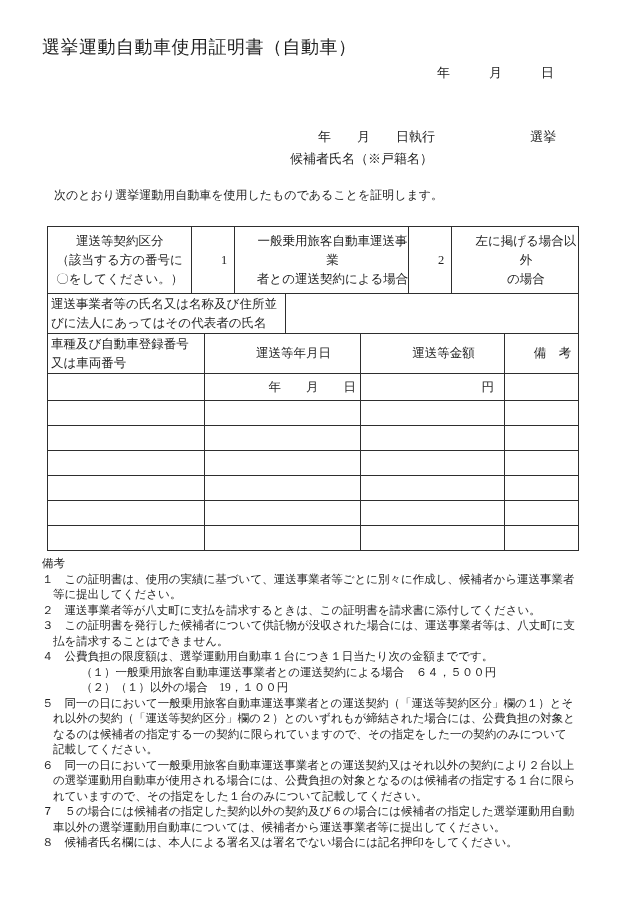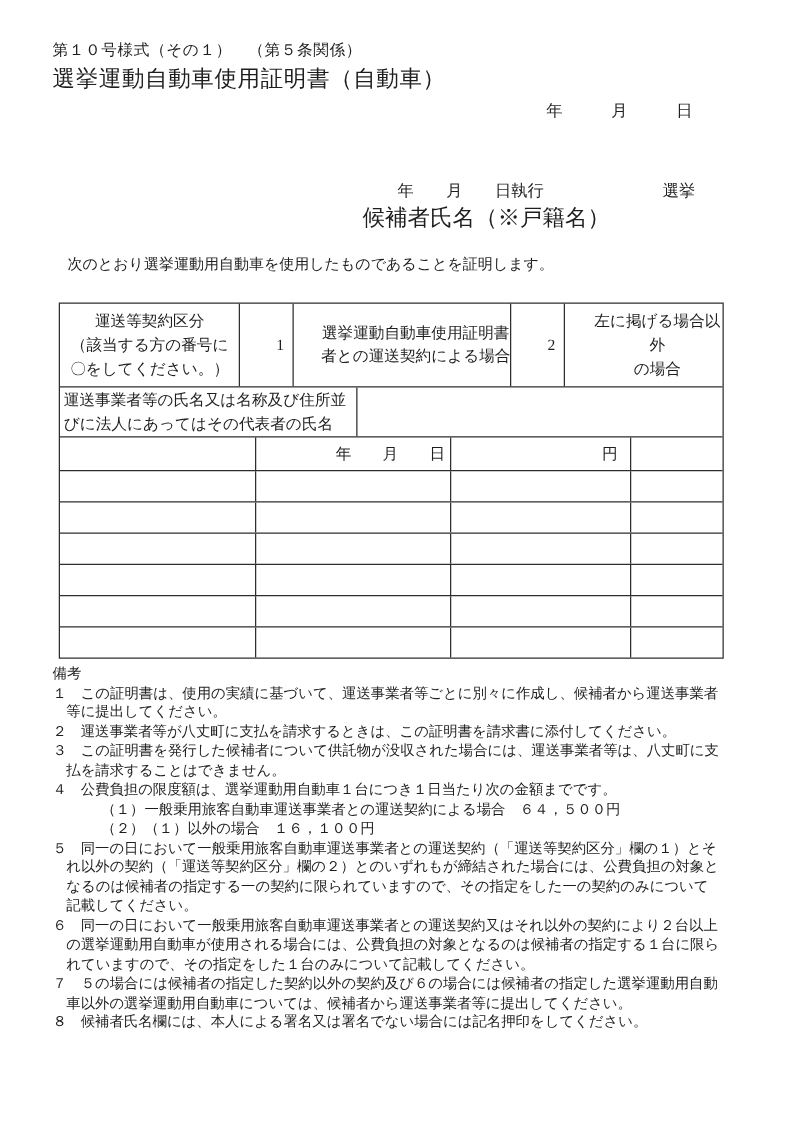--- a/index.html
+++ b/index.html
@@ -11,21 +11,21 @@
     color:#1e1e1e;
     font-family:"Liberation Serif","DejaVu Serif",serif;
     padding:32px 40px 0 42px;
     overflow:hidden;
   }
   .form-no { font-size:12.5px; line-height:16px; letter-spacing:0.5px; }
   .doc-title { text-align:left; font-size:18px; line-height:17px; margin-top:7px; letter-spacing:0.5px; }
   .date-top { text-align:right; padding-right:36px; font-size:13px; line-height:17px; margin-top:8px; }
   .exec-line { margin-left:276px; margin-top:47px; font-size:13px; line-height:17px; white-space:nowrap; }
   .exec-line .election { margin-left:92px; }
-  .cand-line { margin-left:248px; margin-top:5px; font-size:18px; line-height:17px; }
+  .cand-line { margin-left:248px; margin-top:5px; font-size:13px; line-height:17px; }
   .intro { margin-top:20px; font-size:12px; line-height:17px; }
 
   
   .xtable { margin-top:22px; margin-left:5px; width:530px; border:1px solid #2e2e2e; font-size:12.5px; }
   .trow { display:flex; border-bottom:1px solid #2e2e2e;gap:22px; }
   .trow:last-child { border-bottom:none; }
   .cell { border-right:1px solid #2e2e2e; box-sizing:border-box; display:flex; align-items:center; overflow:hidden; }
   .cell.last { border-right:none; flex:1 1 auto; }
   .pre { white-space:pre-line; }
   .ctr { justify-content:center; text-align:center; }
@@ -51,52 +51,58 @@
   .note { margin-left:11px; text-indent:-11px; }
   .note .nnum { margin-right:11px; }
   .note.sub { text-indent:0;margin-left:39px; }
   .note.sub .nnum { margin-right:0; }
 </style>
 </head>
 <body>
 
 <div class="page">
 
-  <div class="form-no">第１０号様式（その１）　（第５条関係）</div>
   <div class="doc-title">選挙運動自動車使用証明書（自動車）</div>
   <div class="date-top">年　　　月　　　日</div>
 
   <div class="exec-line">
     <span>年　　月　　日執行</span>
     <span class="election">選挙</span>
   </div>
   <div class="cand-line">候補者氏名（※戸籍名）</div>
 
   <div class="intro">　次のとおり選挙運動用自動車を使用したものであることを証明します。</div>
 
   <div class="xtable">
 
     <div class="trow r-contract">
       <div class="cell w-label ctr pre">運送等契約区分
 （該当する方の番号に
 〇をしてください。）</div>
       <div class="cell w-num ctr">1</div>
-      <div class="cell w-opt1 ctr pre">選挙運動自動車使用証明書
+      <div class="cell w-opt1 ctr pre">一般乗用旅客自動車運送事業
 者との運送契約による場合</div>
       <div class="cell w-num ctr">2</div>
       <div class="cell last ctr pre">左に掲げる場合以外
 の場合</div>
     </div>
 
     <div class="trow r-operator">
       <div class="cell w-oplabel pre">運送事業者等の氏名又は名称及び住所並
 びに法人にあってはその代表者の氏名</div>
       <div class="cell last"></div>
     </div>
 
+    <div class="trow r-head">
+      <div class="cell col1 padded pre">車種及び自動車登録番号
+又は車両番号</div>
+      <div class="cell col2 ctr">運送等年月日</div>
+      <div class="cell col3 ctr">運送等金額</div>
+      <div class="cell last ctr">備　考</div>
+    </div>
 
     <div class="trow r-unit">
       <div class="cell col1"></div>
       <div class="cell col2 unit-date">年　　月　　日</div>
       <div class="cell col3 unit-amt">円</div>
       <div class="cell last"></div>
     </div>
 
     <div class="trow r-empty">
       <div class="cell col1"></div>
@@ -138,20 +144,20 @@
   </div>
 
   <div class="notes">
     <div class="notes-head">備考</div>
 
     <div class="note"><span class="nnum">１</span><span>この証明書は、使用の実績に基づいて、運送事業者等ごとに別々に作成し、候補者から運送事業者等に提出してください。</span></div>
     <div class="note"><span class="nnum">２</span><span>運送事業者等が八丈町に支払を請求するときは、この証明書を請求書に添付してください。</span></div>
     <div class="note"><span class="nnum">３</span><span>この証明書を発行した候補者について供託物が没収された場合には、運送事業者等は、八丈町に支払を請求することはできません。</span></div>
     <div class="note"><span class="nnum">４</span><span>公費負担の限度額は、選挙運動用自動車１台につき１日当たり次の金額までです。</span></div>
     <div class="note sub"><span class="nnum">（１）</span><span>一般乗用旅客自動車運送事業者との運送契約による場合　６４，５００円</span></div>
-    <div class="note sub"><span class="nnum">（２）</span><span>（１）以外の場合　１６，１００円</span></div>
+    <div class="note sub"><span class="nnum">（２）</span><span>（１）以外の場合　19，１００円</span></div>
     <div class="note"><span class="nnum">５</span><span>同一の日において一般乗用旅客自動車運送事業者との運送契約（「運送等契約区分」欄の１）とそれ以外の契約（「運送等契約区分」欄の２）とのいずれもが締結された場合には、公費負担の対象となるのは候補者の指定する一の契約に限られていますので、その指定をした一の契約のみについて記載してください。</span></div>
     <div class="note"><span class="nnum">６</span><span>同一の日において一般乗用旅客自動車運送事業者との運送契約又はそれ以外の契約により２台以上の選挙運動用自動車が使用される場合には、公費負担の対象となるのは候補者の指定する１台に限られていますので、その指定をした１台のみについて記載してください。</span></div>
     <div class="note"><span class="nnum">７</span><span>５の場合には候補者の指定した契約以外の契約及び６の場合には候補者の指定した選挙運動用自動車以外の選挙運動用自動車については、候補者から運送事業者等に提出してください。</span></div>
     <div class="note"><span class="nnum">８</span><span>候補者氏名欄には、本人による署名又は署名でない場合には記名押印をしてください。</span></div>
   </div>
 
 </div>
 
 </body></html>

